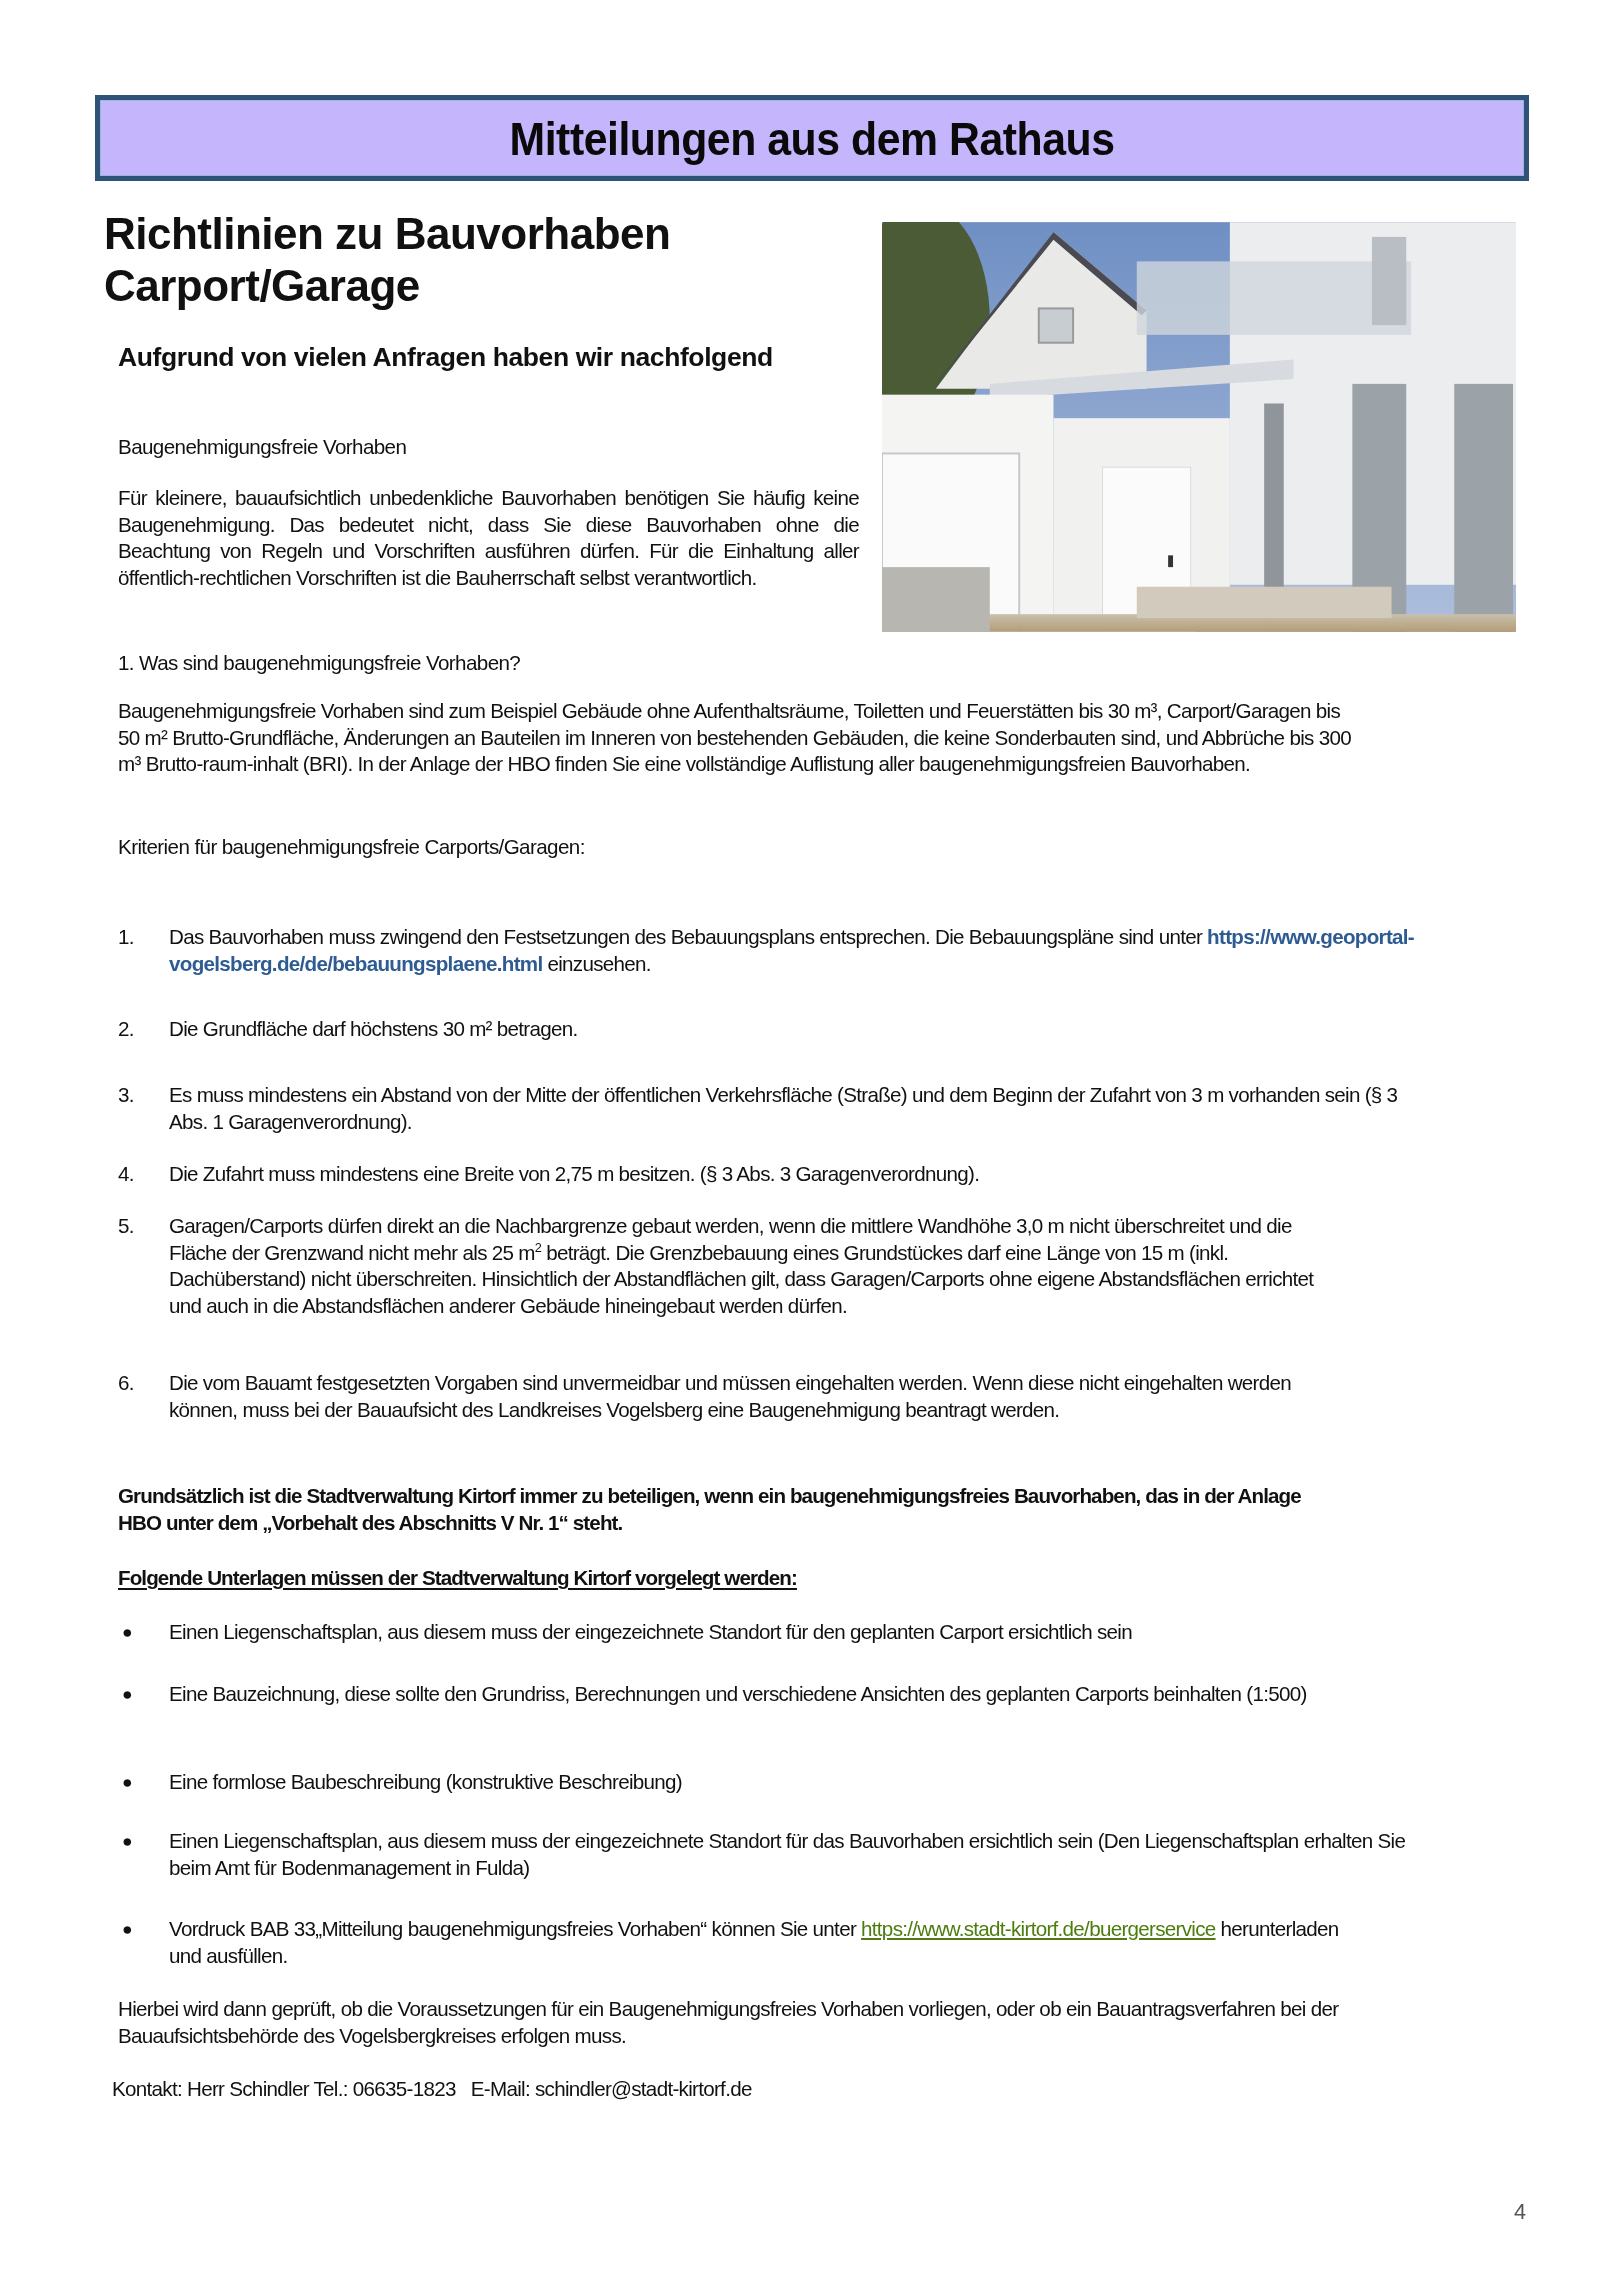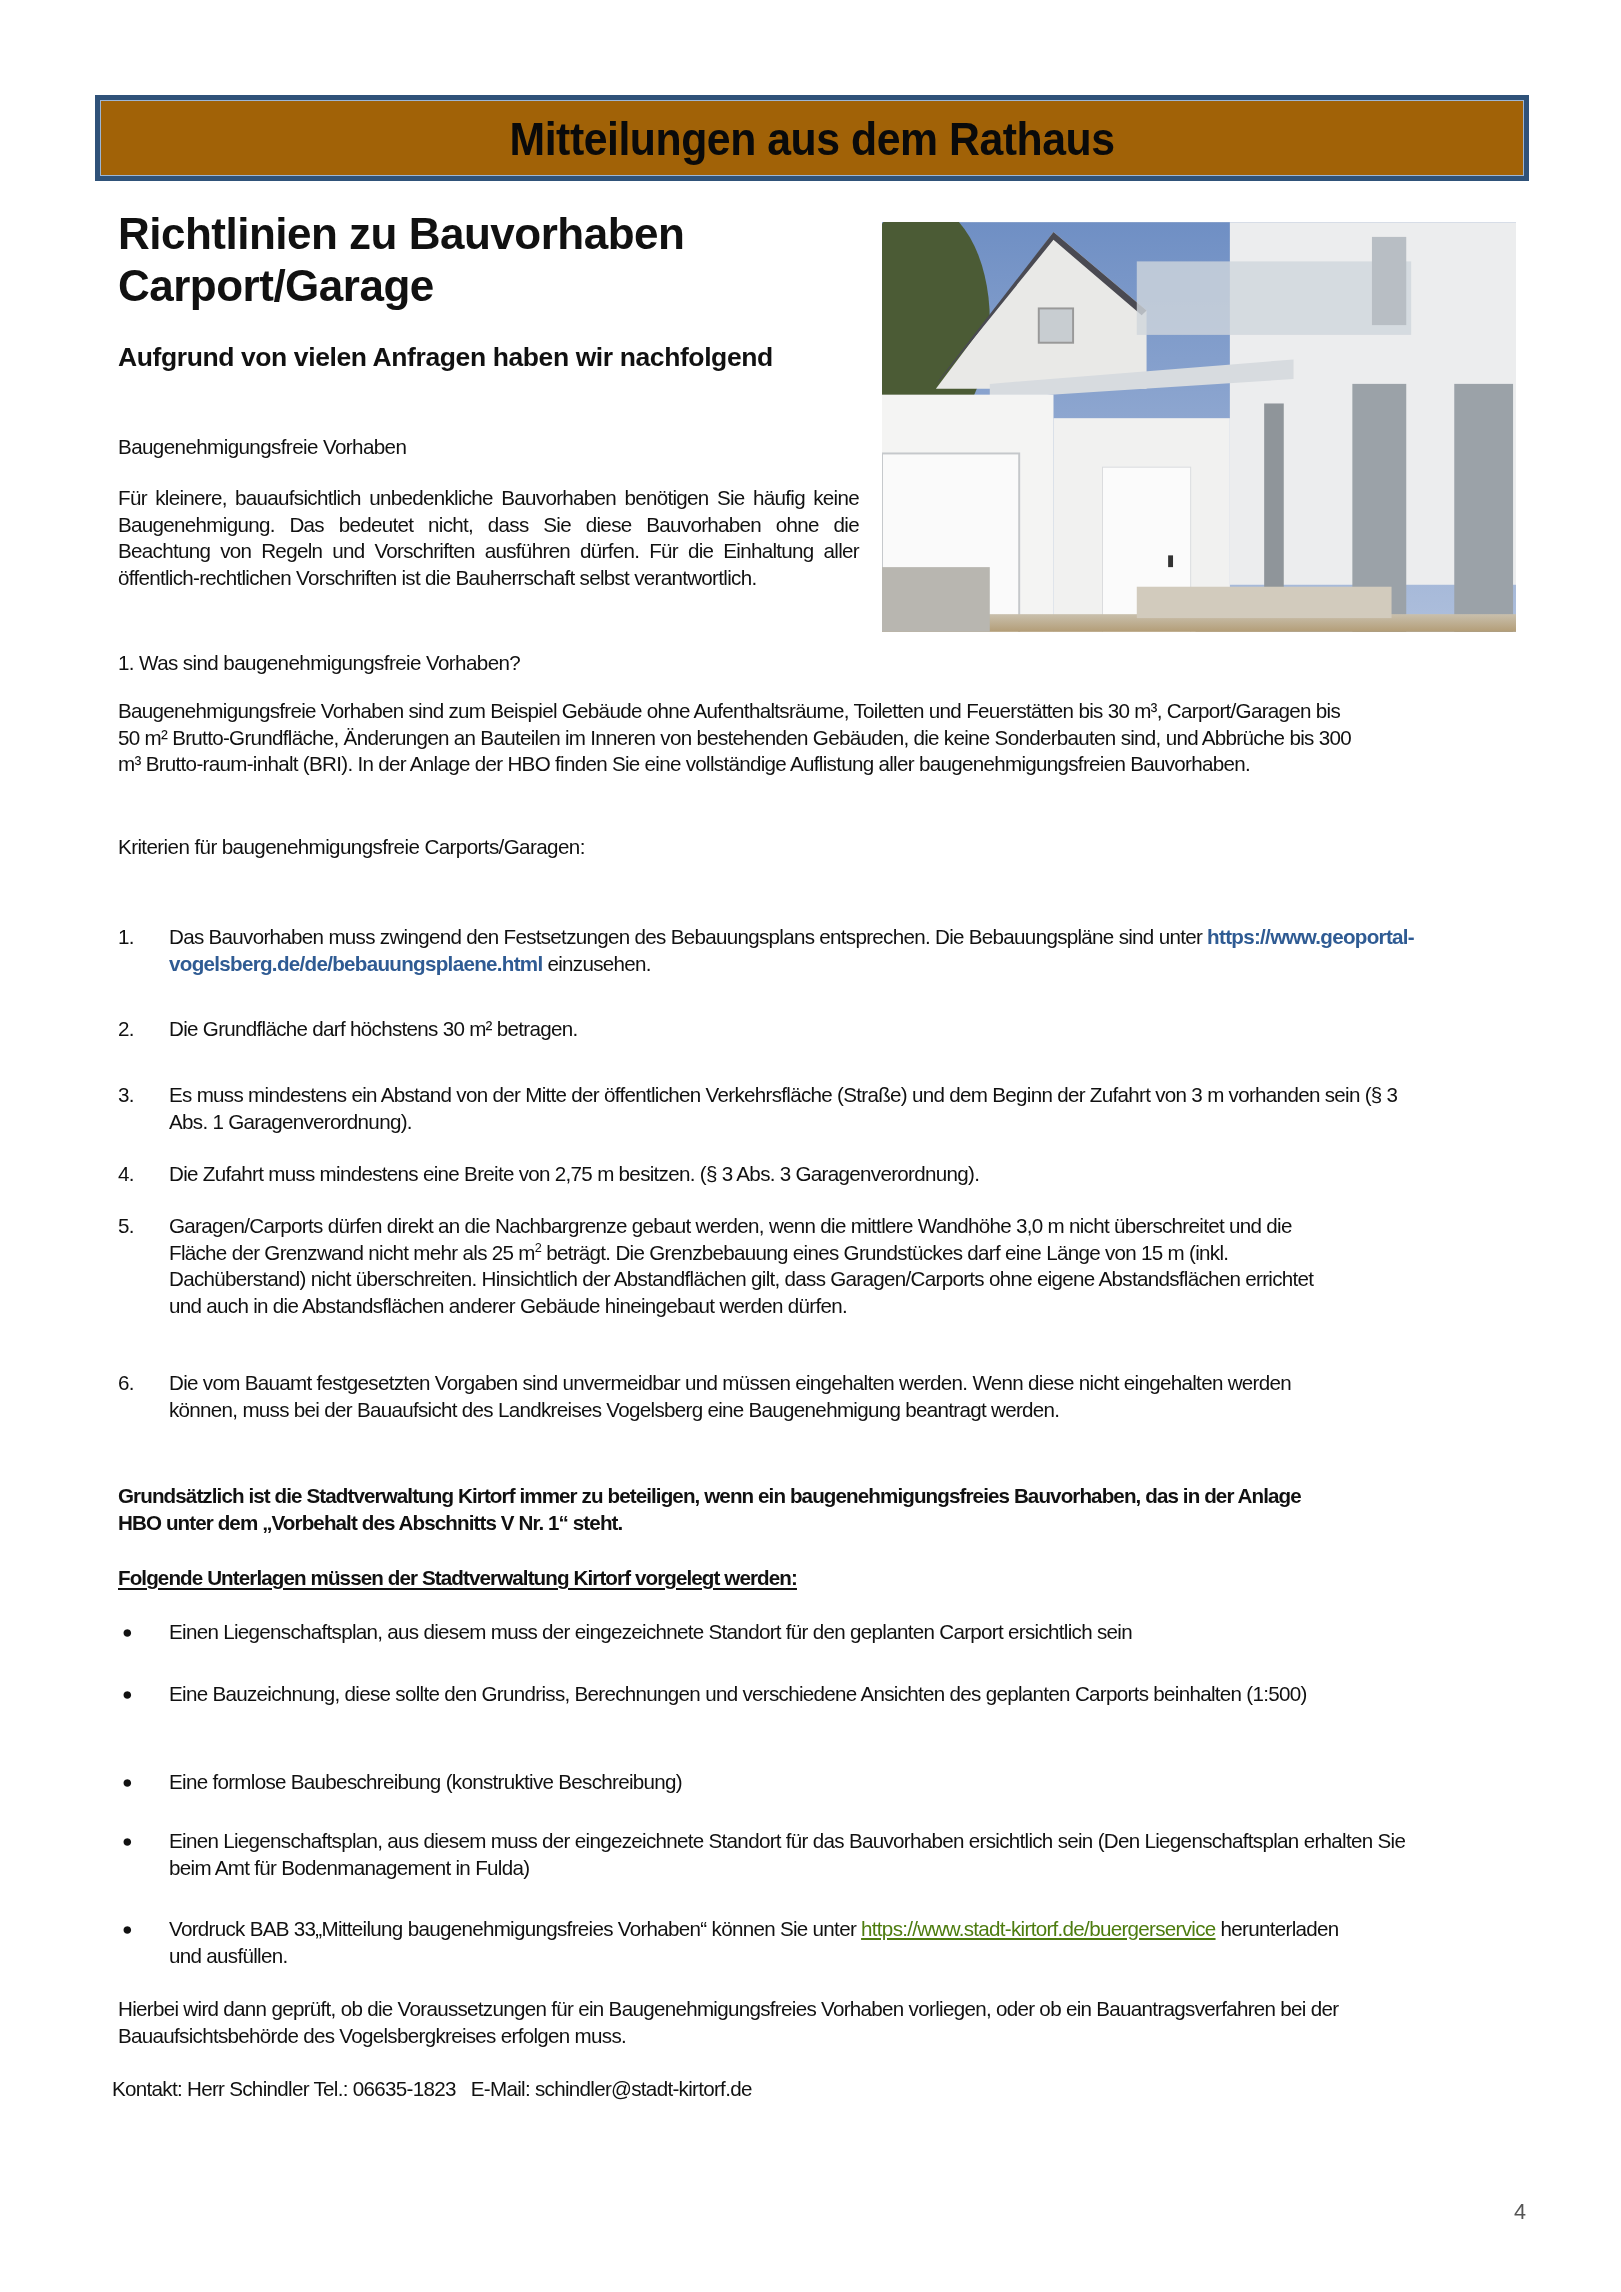--- a/index.html
+++ b/index.html
@@ -2,31 +2,31 @@
 <html><head>
 <meta charset="utf-8">
 <style>
   html, body { margin: 0; padding: 0; background: #ffffff; }
   body {
     width: 1621px; height: 2293px; position: relative; overflow: hidden;
     font-family: "Liberation Sans", sans-serif; color: #111111;
   }
   .header-box {
     position: absolute; left: 95px; top: 95px; width: 1424px; height: 76px;
-    background: #a16207; border: 5.9px solid #2f5279;
+    background: #c4b5fd; border: 5.9px solid #2f5279;
     box-shadow: inset 0 0 0 1px #9cb6d6;
   }
   .header-title {
     position: absolute; left: 0; right: 0; top: 11.8px; text-align: center;
     font-size: 46px; font-weight: bold; letter-spacing: -0.5px; color: #0a0a0a;
     transform: scaleX(0.93); transform-origin: center;
   }
   .abs { position: absolute; }
   .title {
-    left: 118px; top: 208px; font-size: 44px; font-weight: bold; line-height: 52px;
+    left: 104px; top: 208px; font-size: 44px; font-weight: bold; line-height: 52px;
     letter-spacing: -0.5px;
   }
   .subtitle {
     left: 118px; top: 341px; font-size: 26.5px; font-weight: bold; line-height: 32px;
     letter-spacing: -0.4px;
   }
   .bold-small { font-size: 20.6px; font-weight: normal; letter-spacing: -0.6px; }
   .body-text { font-size: 20.6px; line-height: 26.5px; letter-spacing: -0.7px; }
   .justify { text-align: justify; }
   .photo {

